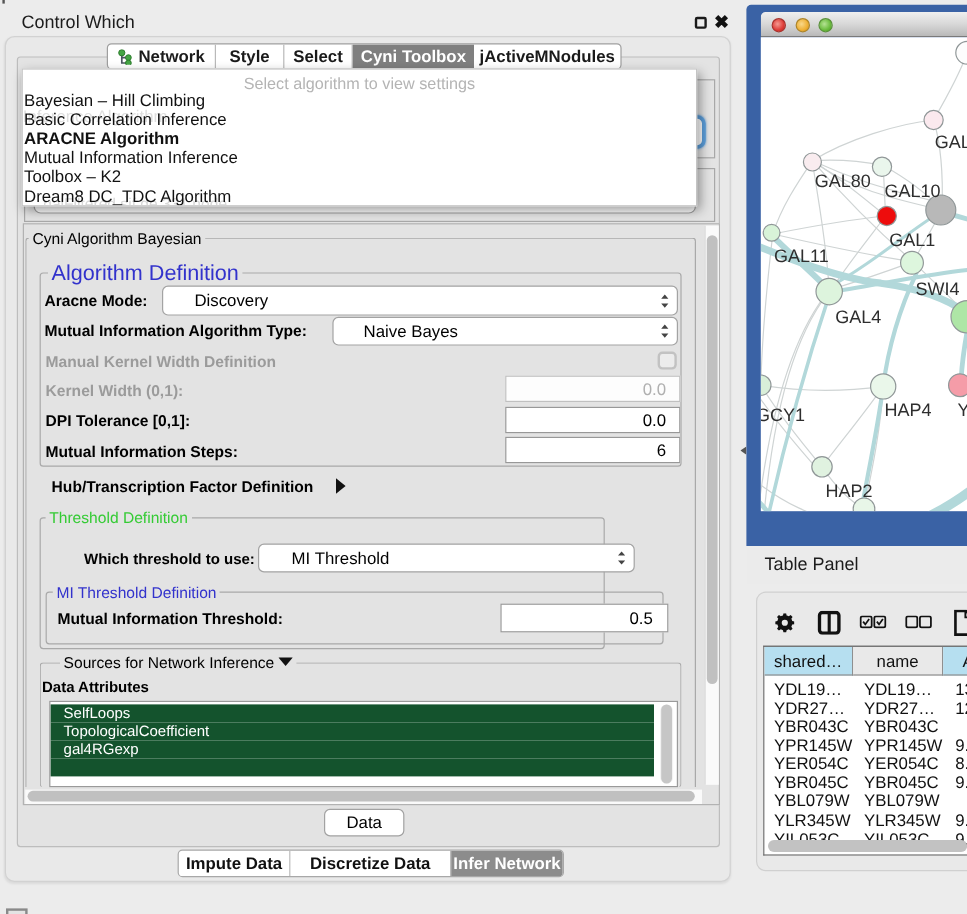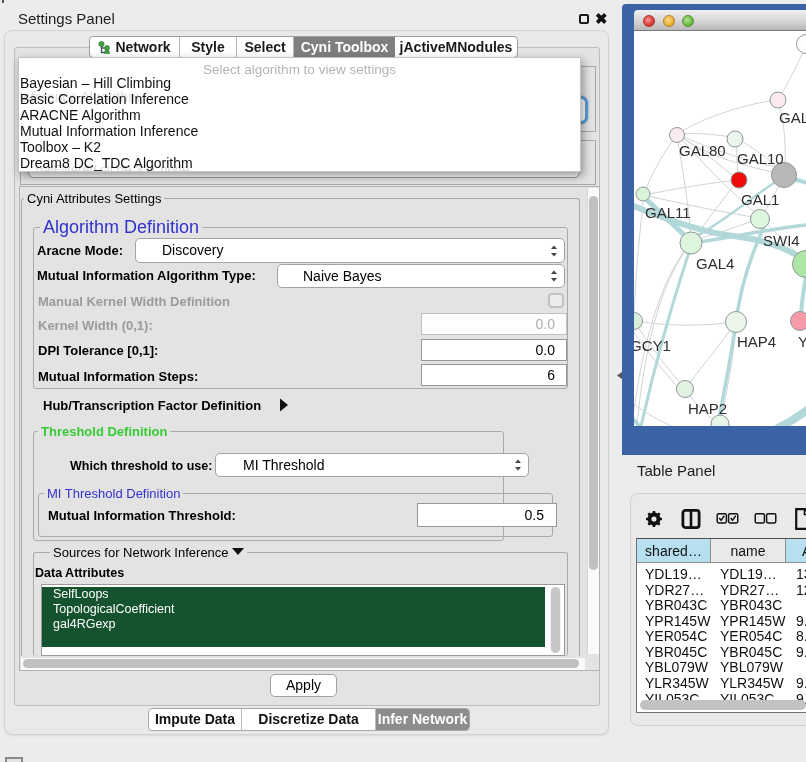--- a/index.html
+++ b/index.html
@@ -34,21 +34,21 @@
 #bb1c { left:28px; top:96px; width:560px; height:28px; background:#fff; border:3px solid #5b9dd9;
   border-radius:7px; box-shadow:0 0 2px #5b9dd9;}
 #bb2 { left:20px; top:140px; width:576px; height:45px; }
 #bb2c { left:28px; top:148px; width:552px; height:30px; background:#fff; border:1px solid #a0a0a0; border-radius:6px;}
 
 
 #popup { left:18px; top:57px; width:563px; height:115px; background:#fff;
   border:1px solid #c4c4c4; box-shadow:2px 4px 9px rgba(0,0,0,0.4); }
 #popup .head { text-align:center; color:#b4b4b4; font-size:13.5px; padding-top:4px; height:17px;}
 #popup .it { font-size:14px; color:#111; height:16px; line-height:16px; padding-left:1px; white-space:nowrap; position:relative; z-index:2;}
-#popup .it.b { font-weight:normal; }
+#popup .it.b { font-weight:bold; }
 
 
 #scrollpane { left:19px; top:186px; width:581px; height:485px; background:#e3e3e3;
   border:1px solid #b2b2b2; }
 #vsb { left:587px; top:188px; width:12px; height:466px; background:#fafafa; border-left:1px solid #d5d5d5;}
 #vsb .thumb { position:absolute; left:1px; top:8px; width:9px; height:374px; background:#c0c0c0; border-radius:5px;}
 #hsb { left:21px; top:658px; width:564px; height:12px; background:#fafafa;}
 #hsb .thumb { position:absolute; left:2px; top:1px; width:556px; height:9px; background:#c0c0c0; border-radius:5px;}
 
 
@@ -108,21 +108,21 @@
 #tblhsb { left:640px; top:700px; width:166px; height:10px; background:#c2c2c2; border-radius:5px;}
 
 #minibox { left:5px; top:757px; width:18px; height:10px; background:#e4e4e4; border:2px solid #8a8a8a;}
 #splitarrow { left:617px; top:372px; }
 </style>
 </head>
 <body>
 <div id="root">
 
   
-  <div class="abs" id="cp-title">Settings Panel</div>
+  <div class="abs" id="cp-title">Control Which</div>
   <div class="abs" style="left:2px; top:0; width:2px; height:3px; background:#555;"></div>
   <div class="abs" id="cp-min"></div>
   <div class="abs" id="cp-close">✖</div>
 
   <div class="abs" id="cp-panel"></div>
 
   
   <div class="abs" id="tabcontent"></div>
 
   
@@ -149,21 +149,21 @@
   <div class="abs" id="scrollpane"></div>
   <div class="abs" id="vsb">
       <div class="thumb"></div>
     </div>
   <div class="abs" id="hsb">
       <div class="thumb"></div>
     </div>
 
   
   <div class="tb" style="left:21px; top:198px; width:559px; height:458px; border-bottom:none; border-bottom-left-radius:0; border-bottom-right-radius:0;">
-    <span class="cap" style="font-size:13px; left:2px;">Cyni Attributes Settings</span>
+    <span class="cap" style="font-size:13px; left:2px;">Cyni Algorithm Bayesian</span>
   </div>
 
   
   <div class="tb" style="left:33px; top:227px; width:535px; height:162px;">
     <span class="cap blue" style="font-size:18px; left:6px;">Algorithm Definition</span>
   </div>
   <div class="lbl" style="left:37px; top:243px;">Aracne Mode:</div>
   <div class="combo" style="left:135px; top:238px; width:430px; height:25px; line-height:23px; padding-left:26px;">Discovery<span class="arr">
         <svg width="8" height="14" viewBox="0 0 8 14">
           <path d="M1 5 L4 1.5 L7 5 Z M1 9 L4 12.5 L7 9 Z" fill="#444"></path>
@@ -183,21 +183,21 @@
   <div class="tf" style="left:421px; top:339px; width:146px; height:22px; line-height:20px; padding-right:11px;">0.0</div>
   <div class="lbl" style="left:38px; top:369px;">Mutual Information Steps:</div>
   <div class="tf" style="left:421px; top:364px; width:146px; height:22px; line-height:20px; padding-right:11px;">6</div>
 
   <div class="lbl" style="left:43px; top:398px; font-size:13px;">Hub/Transcription Factor Definition</div>
   <svg class="abs" style="left:278px; top:397px;" width="11" height="16" viewBox="0 0 11 16">
       <path d="M2 1.5 L10 8 L2 14.5 Z" fill="#111"></path>
     </svg>
 
   
-  <div class="tb" style="left:33px; top:431px; width:471px; height:110px;font-weight:bold;">
+  <div class="tb" style="left:33px; top:431px; width:471px; height:110px;">
     <span class="cap green" style="font-size:13px; left:4px;">Threshold Definition</span>
   </div>
   <div class="lbl" style="left:70px; top:459px; font-size:12.5px;">Which threshold to use:</div>
   <div class="combo" style="left:215px; top:453px; width:314px; height:24px; padding-left:27px;">MI Threshold<span class="arr">
         <svg width="8" height="14" viewBox="0 0 8 14">
           <path d="M1 5 L4 1.5 L7 5 Z M1 9 L4 12.5 L7 9 Z" fill="#444"></path>
         </svg>
       </span></div>
   <div class="tb" style="left:38px; top:493px; width:515px; height:44px;">
     <span class="cap blue" style="font-size:13px; left:5px;">MI Threshold Definition</span>
@@ -215,21 +215,21 @@
   <div class="abs" id="datalist">
     <div class="sel" style="margin-top:2px;">SelfLoops</div>
     <div class="sel">TopologicalCoefficient</div>
     <div class="sel">gal4RGexp</div>
     <div class="sel">&nbsp;</div>
     <div id="dlsb">
         <div class="thumb"></div>
       </div>
   </div>
 
-  <div class="abs" id="apply">Apply</div>
+  <div class="abs" id="apply">Data</div>
 
   <div class="abs" id="bottabs">
     <div class="seg" style="width:93px;">Impute Data</div>
     <div class="seg" style="width:134px;">Discretize Data</div>
     <div class="seg sel" style="width:93px;">Infer Network</div>
   </div>
 
   
   <div class="abs" id="popup" style="overflow:hidden;">
     <div style="position:absolute; left:0px; top:31px; font-size:14px; color:#dedede; z-index:1;">Inference Algorithm</div>

